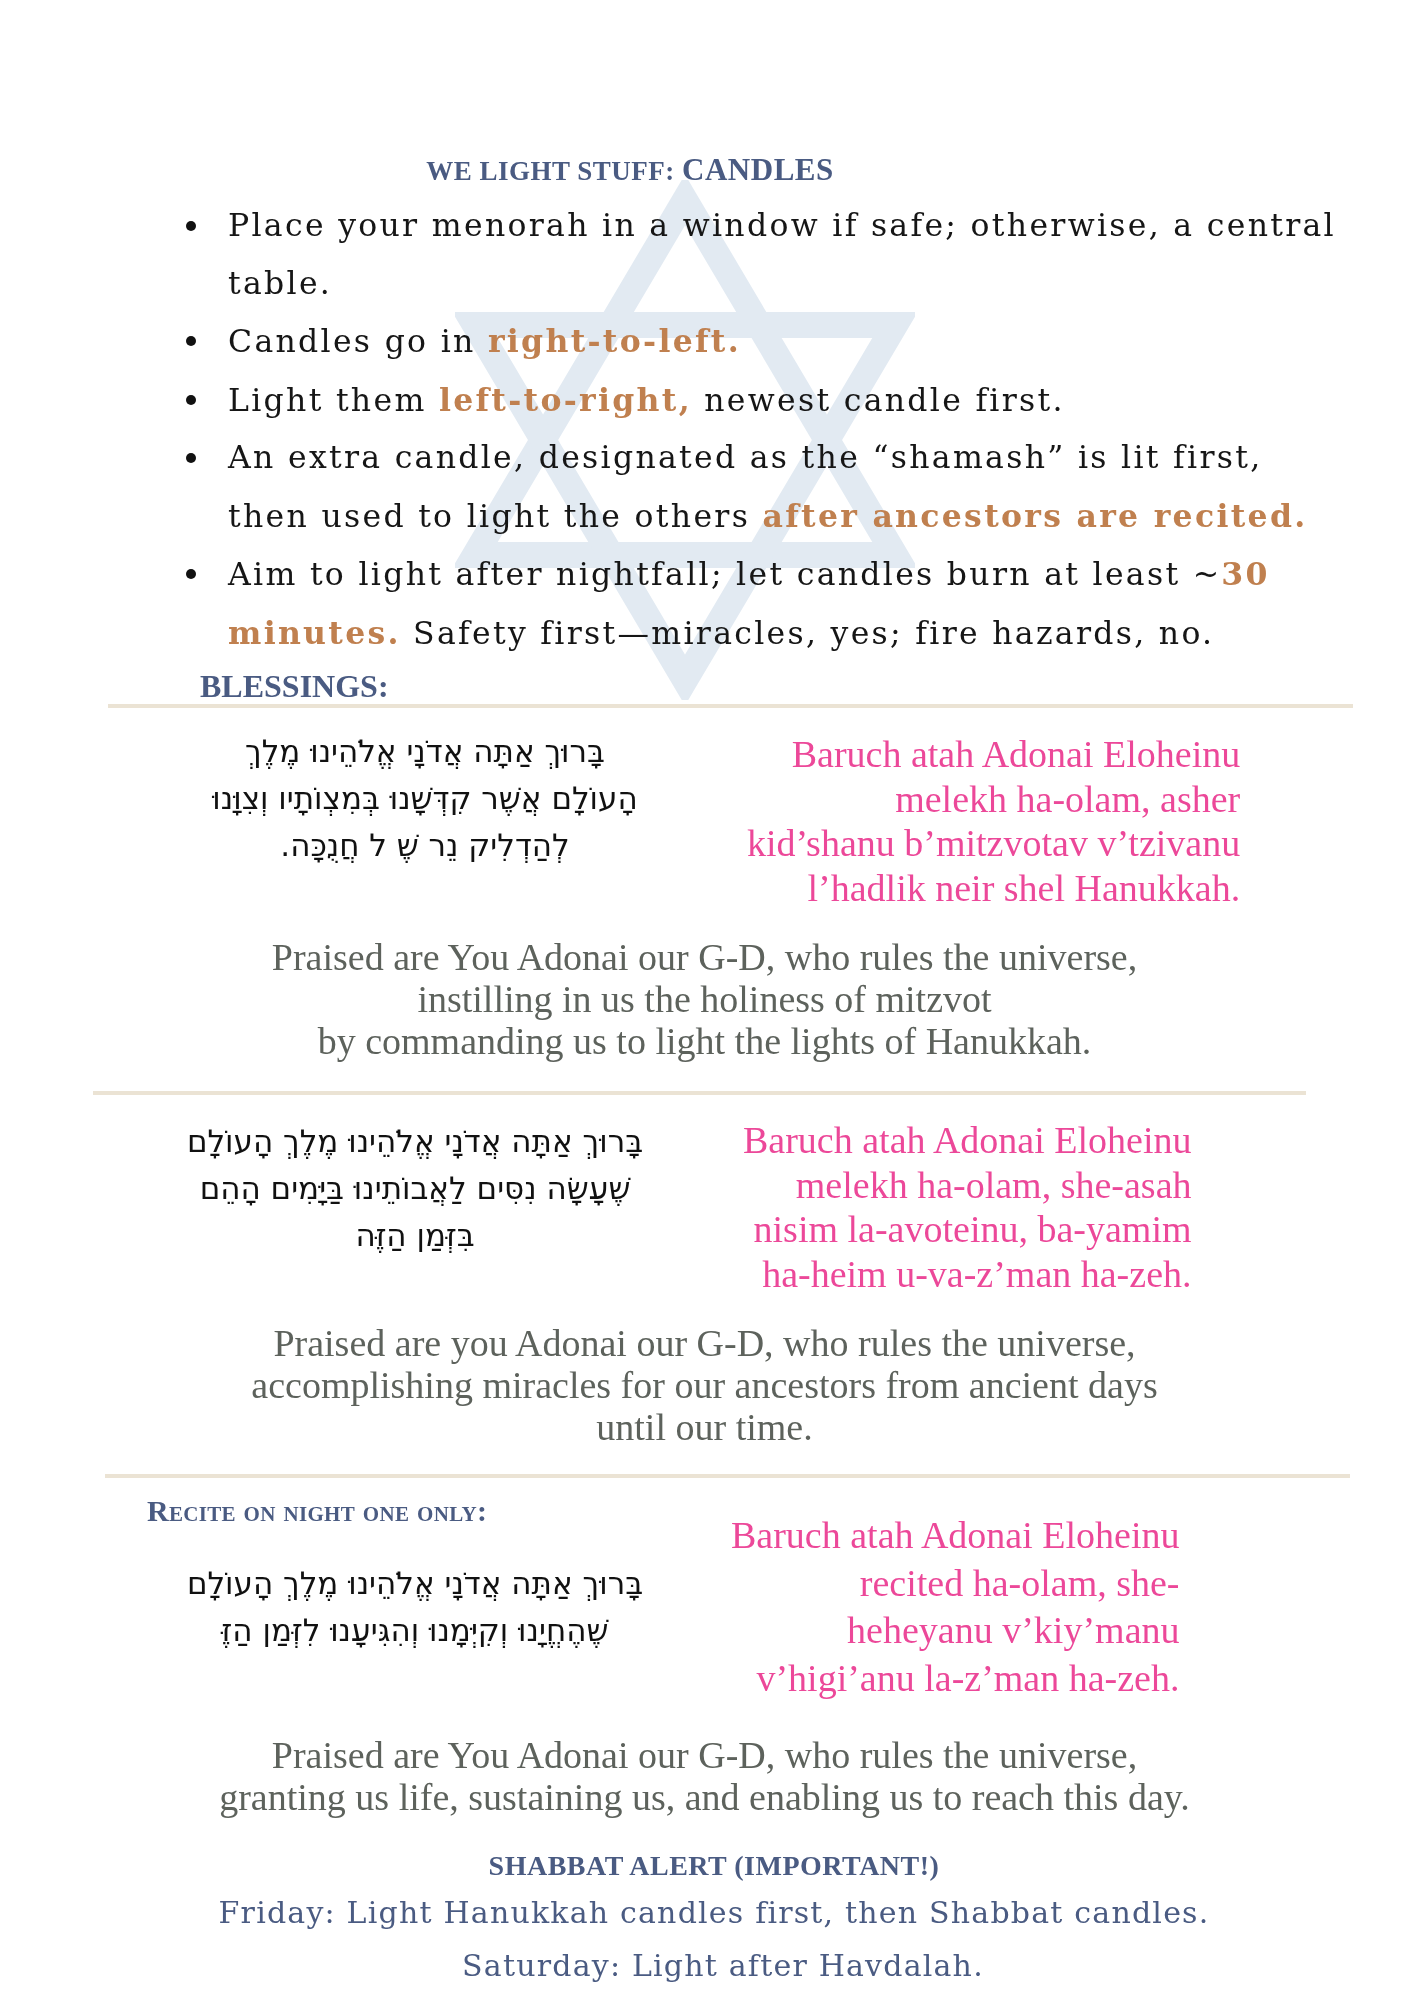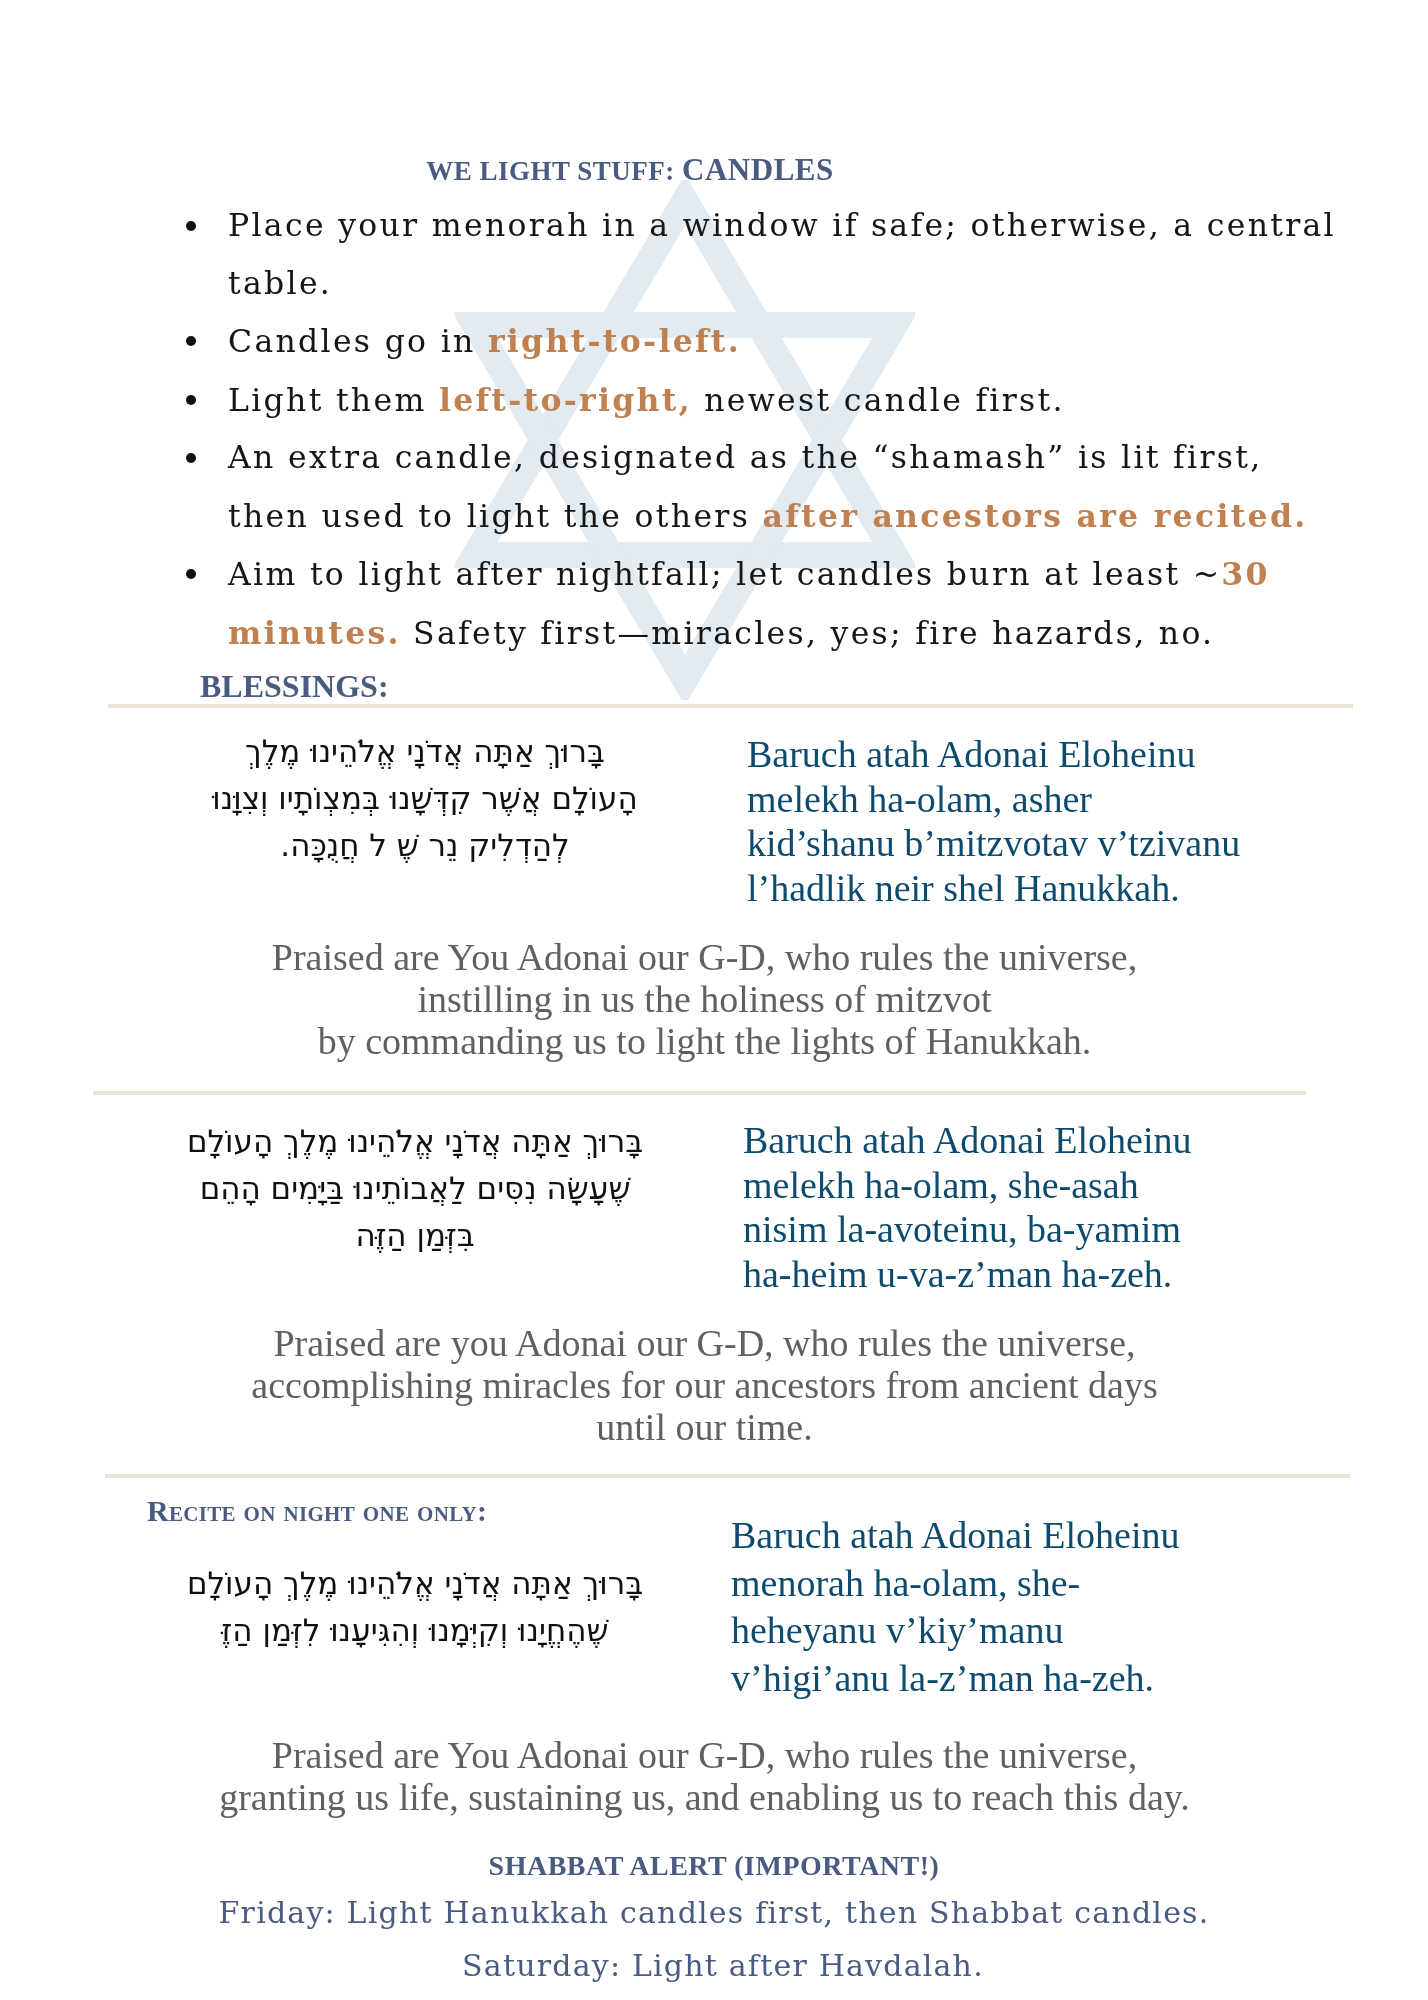--- a/index.html
+++ b/index.html
@@ -39,21 +39,21 @@
   .divider {
     position:absolute; height:4px; background:#ebe3d4; z-index:1;
   }
   .hebrew {
     position:absolute; direction:rtl; text-align:center;
     font-family:"DejaVu Sans", sans-serif; font-size:31px; line-height:47px;
     color:#111; z-index:1;
   }
   .translit {
     position:absolute; font-family:"Liberation Serif", serif;
-    font-size:38px; line-height:44.5px; color:#0c4a6e; z-index:1;
+    font-size:38px; line-height:44.5px; color:#ec4899; z-index:1;text-align:right;
   }
   .english {
     position:absolute; left:4px; width:1401px; text-align:center;
     font-family:"Liberation Serif", serif; font-size:38px; line-height:42px;
     color:#5d625c; z-index:1;
   }
   .alert-title {
     position:absolute; left:0; width:1428px; top:1850px; text-align:center;
     font-family:"Liberation Serif", serif; font-weight:bold; font-size:28px;
     color:#4a5b82; letter-spacing:0.5px;
@@ -127,21 +127,21 @@
 
 <div class="divider" style="left:105px; top:1474px; width:1245px;"></div>
 
 <div class="section-label" style="left:147px; top:1494px; font-size:30px; font-variant:small-caps; letter-spacing:0.3px;">Recite on night one only:</div>
 <div class="hebrew" style="left:130px; width:570px; top:1560px;">
   <div>בָּרוּךְ אַתָּה אֲדֹנָי אֱלֹהֵינוּ מֶלֶךְ הָעוֹלָם</div>
   <div>שֶׁהֶחֱיָנוּ וְקִיְּמָנוּ וְהִגִּיעָנוּ לִזְּמַן הַזֶּ</div>
 </div>
 <div class="translit" style="left:731px; top:1512px; line-height:47.5px;">
   <div>Baruch atah Adonai Eloheinu</div>
-  <div>menorah ha-olam, she-</div>
+  <div>recited ha-olam, she-</div>
   <div>heheyanu v’kiy’manu</div>
   <div>v’higi’anu la-z’man ha-zeh.</div>
 </div>
 <div class="english" style="top:1734px;">
   <div>Praised are You Adonai our G-D, who rules the universe,</div>
   <div>granting us life, sustaining us, and enabling us to reach this day.</div>
 </div>
 
 <div class="alert-title">SHABBAT ALERT (IMPORTANT!)</div>
 <div class="alert-line" style="top:1895px;">Friday: Light Hanukkah candles first, then Shabbat candles.</div>

